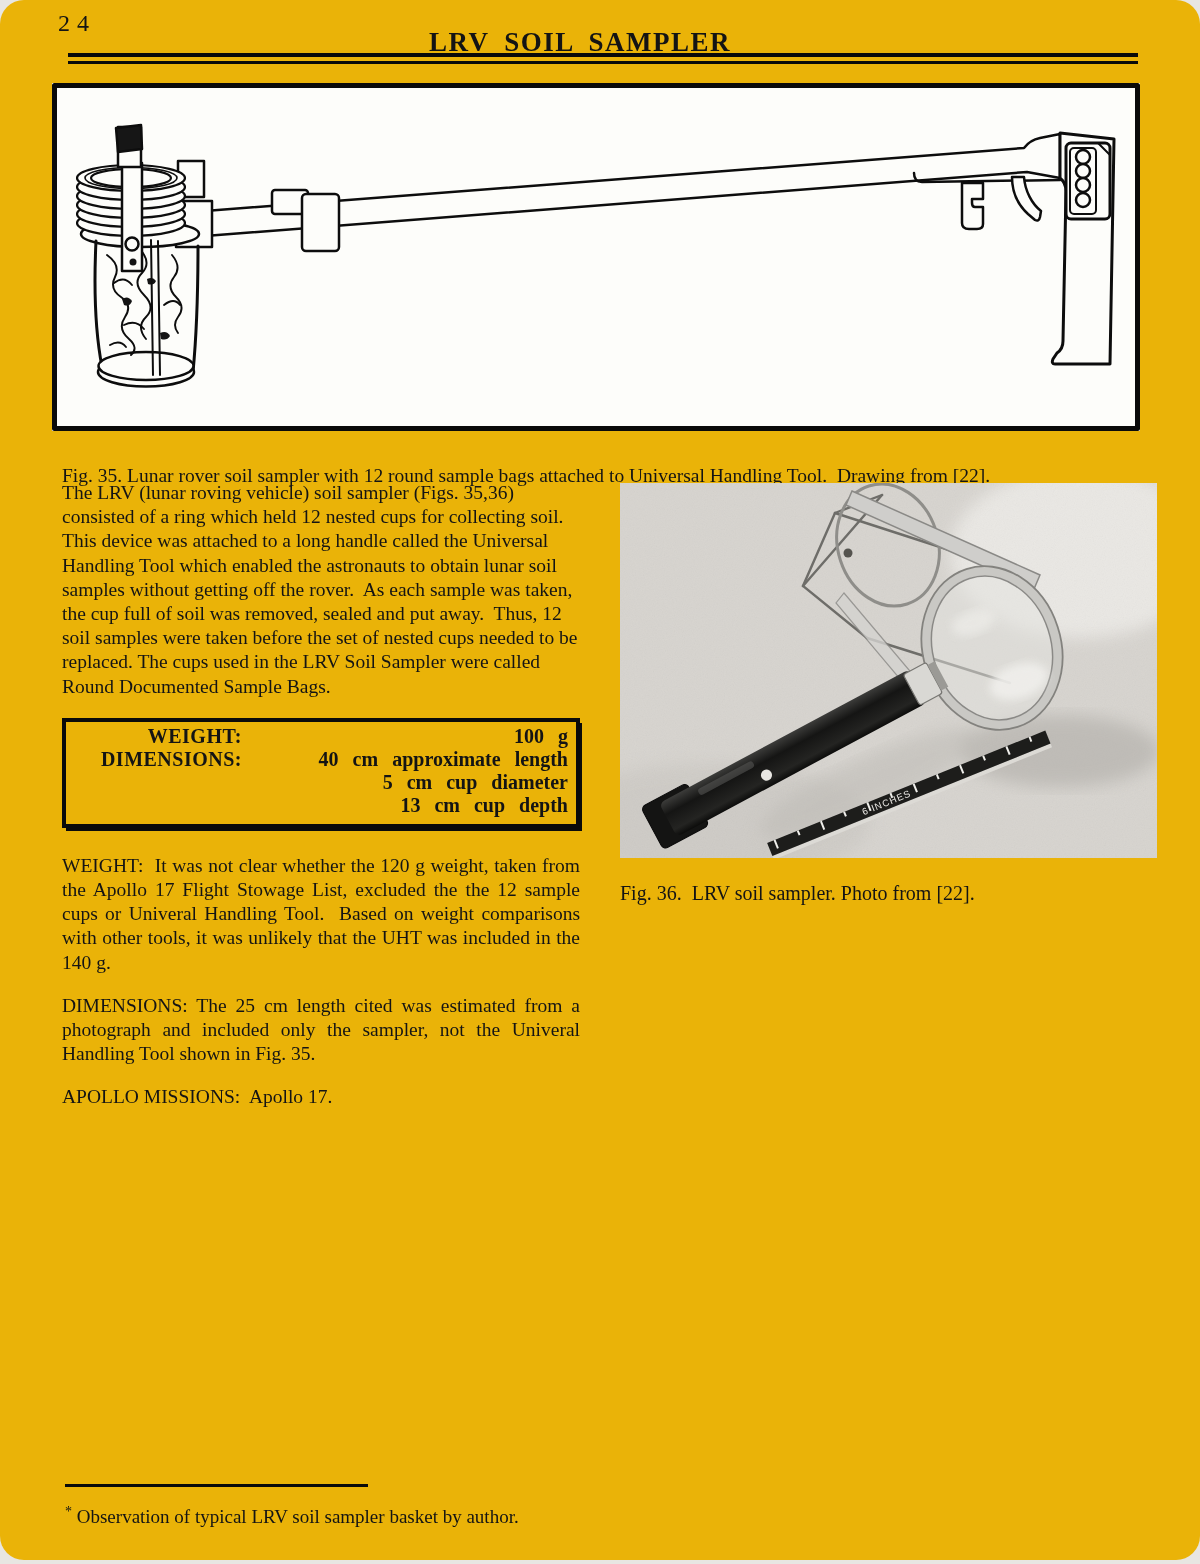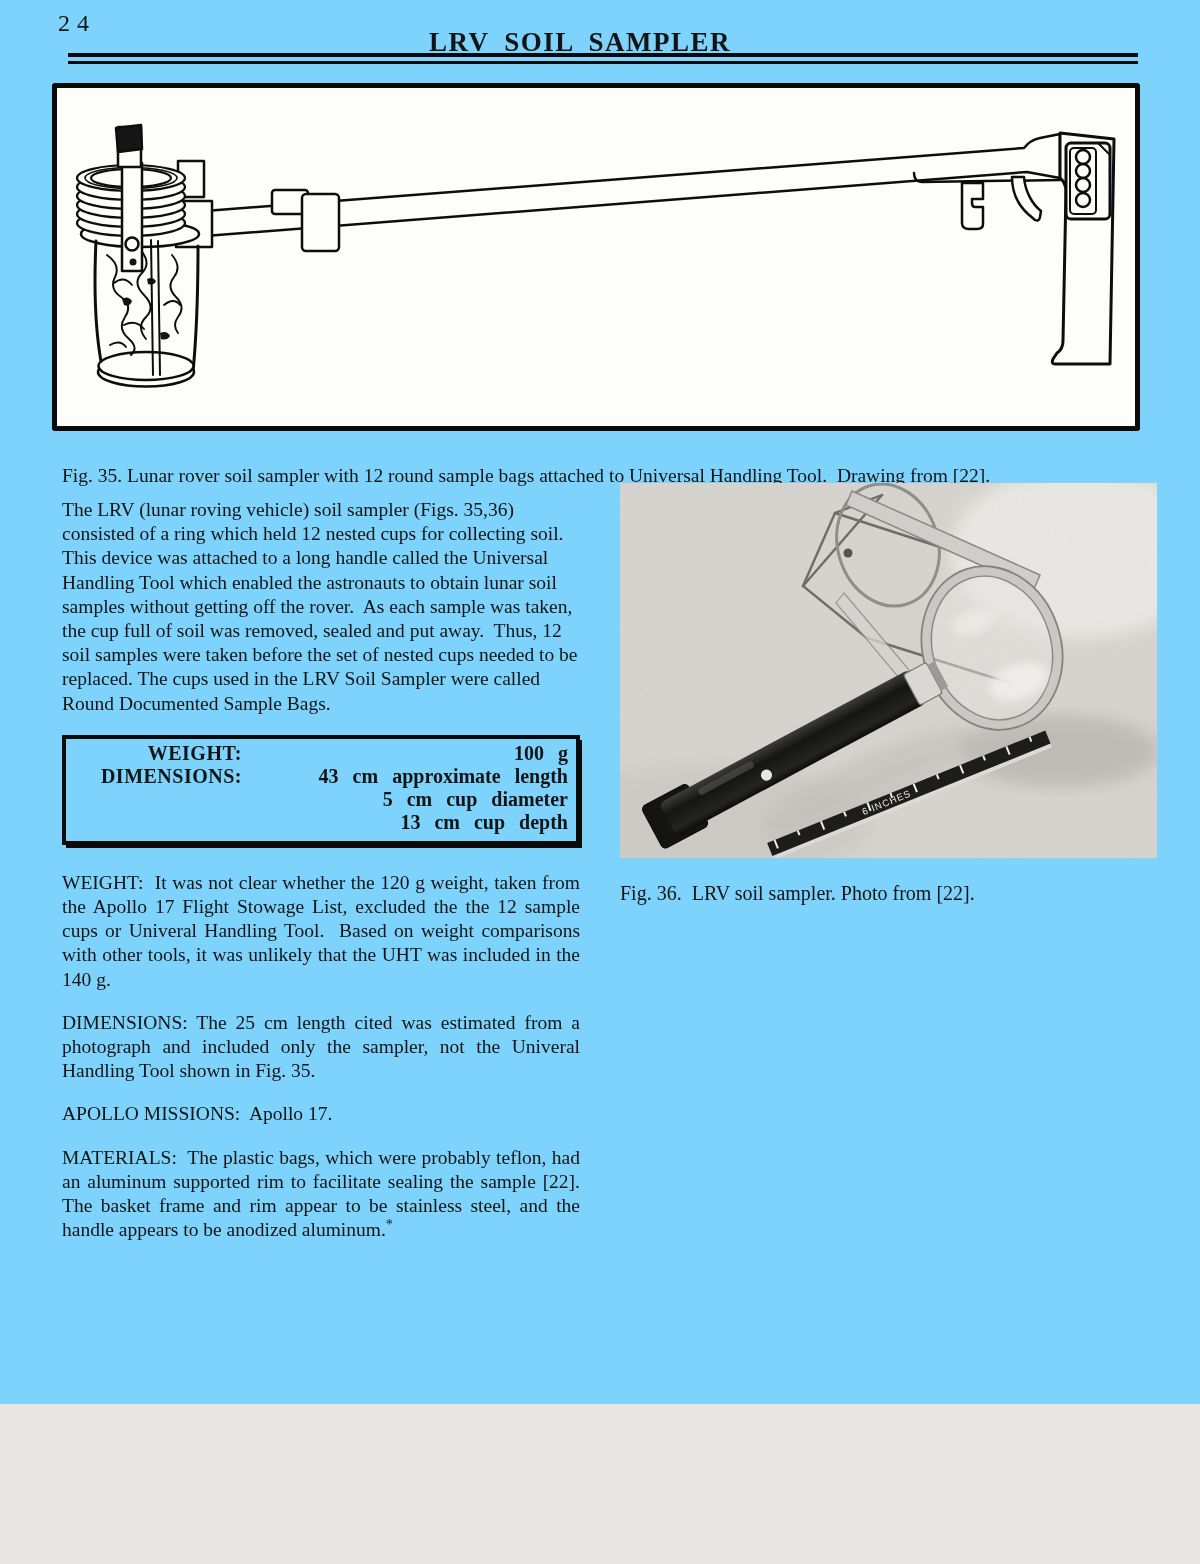--- a/index.html
+++ b/index.html
@@ -1,23 +1,24 @@
 <!DOCTYPE html>
 <html><head>
 <meta charset="utf-8">
 <style>
   html,body{margin:0;padding:0;}
   body{background:#e8e6e2;}
   .page{
     position:relative;
-    width:1200px;height:1404px;
-    background:#7dd3fc;
+    width:1200px;height:1560px;
+    background:#eab308;
     font-family:"Liberation Serif","DejaVu Serif",serif;
     color:#141414;
     overflow:hidden;
+    border-radius:24px;
   }
   
   .page-number{
     position:absolute;left:58px;top:10px;
     font-size:24px;letter-spacing:7px;
   }
   .page-title{
     position:absolute;left:0;right:40px;top:27px;
     text-align:center;font-weight:bold;font-size:27px;
     letter-spacing:1.5px;word-spacing:7px;
@@ -32,21 +33,21 @@
   .fig35{position:absolute;left:52px;top:83px;}
   .fig35-caption{
     position:absolute;left:62px;top:437px;width:1060px;
     font-size:19.5px;white-space:pre-wrap;margin-top:28px;
   }
   
   .left-col{position:absolute;left:62px;top:481px;width:518px;}
   .right-col{position:absolute;left:620px;top:483px;width:537px;}
   .para{
     font-size:19.5px;line-height:24.2px;
-    white-space:pre-wrap;margin:17px 0 19px 0;
+    white-space:pre-wrap;margin:0 0 19px 0;
   }
   .para.justify{text-align:justify;}
   .para sup{font-size:14px;line-height:0;}
   
   .spec-box{
     border:4px solid #0a0a0a;
     box-shadow:3px 4px 0 -1px #0a0a0a;
     margin:7px 0 26px 0;
     padding:3px 8px 7px 8px;
     font-weight:bold;font-size:20px;line-height:23px;
@@ -152,36 +153,35 @@
   <div class="left-col">
     <p class="para">The LRV (lunar roving vehicle) soil sampler (Figs. 35,36) consisted of a ring which held 12 nested cups for collecting soil. This device was attached to a long handle called the Universal Handling Tool which enabled the astronauts to obtain lunar soil samples without getting off the rover.  As each sample was taken, the cup full of soil was removed, sealed and put away.  Thus, 12 soil samples were taken before the set of nested cups needed to be replaced. The cups used in the LRV Soil Sampler were called Round Documented Sample Bags.</p>
 
     <div class="spec-box">
       <div class="spec-row">
         <span class="spec-label">WEIGHT:</span>
         <span class="spec-value">100 g</span>
       </div>
       <div class="spec-row">
         <span class="spec-label">DIMENSIONS:</span>
-        <span class="spec-value">43 cm approximate length</span>
+        <span class="spec-value">40 cm approximate length</span>
       </div>
       <div class="spec-row">
         <span class="spec-label"></span>
         <span class="spec-value">5 cm cup diameter</span>
       </div>
       <div class="spec-row">
         <span class="spec-label"></span>
         <span class="spec-value">13 cm cup depth</span>
       </div>
     </div>
 
     <p class="para justify">WEIGHT:  It was not clear whether the 120 g weight, taken from the Apollo 17 Flight Stowage List, excluded the the 12 sample cups or Univeral Handling Tool.  Based on weight comparisons with other tools, it was unlikely that the UHT was included in the 140 g.</p>
     <p class="para justify">DIMENSIONS: The 25 cm length cited was estimated from a photograph and included only the sampler, not the Univeral Handling Tool shown in Fig. 35.</p>
     <p class="para">APOLLO MISSIONS:  Apollo 17.</p>
-    <p class="para justify"><span>MATERIALS:  The plastic bags, which were probably teflon, had an aluminum supported rim to facilitate sealing the sample [22].  The basket frame and rim appear to be stainless steel, and the handle appears to be anodized aluminum.</span><sup>*</sup></p>
   </div>
 
   <div class="right-col">
     <svg width="537" height="375" viewBox="0 0 537 375">
       <defs>
         <filter id="blur8">
             <feGaussianBlur stdDeviation="8"></feGaussianBlur>
           </filter>
         <filter id="blur4">
             <feGaussianBlur stdDeviation="4"></feGaussianBlur>

